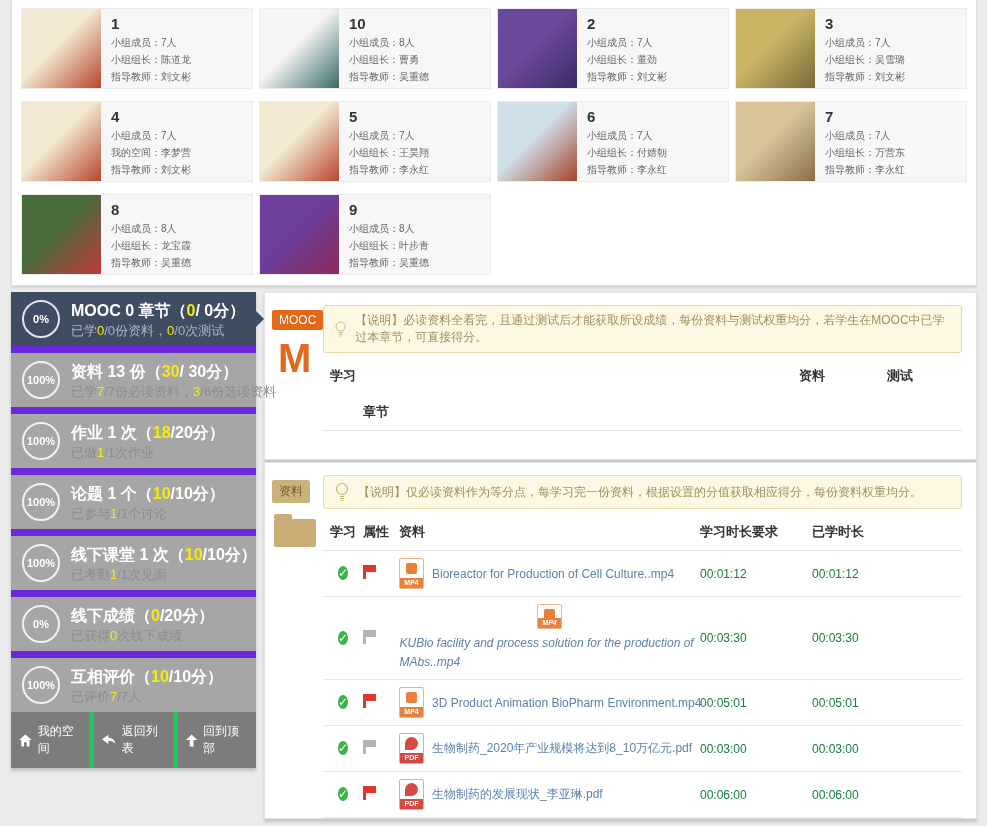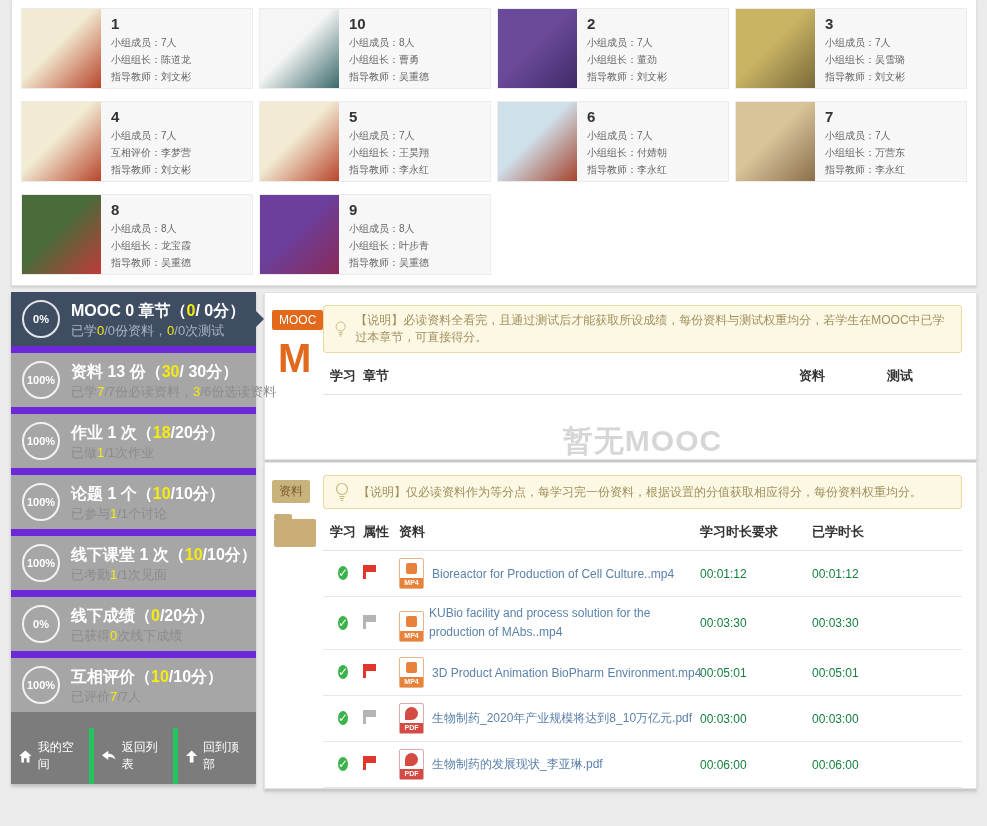--- a/index.html
+++ b/index.html
@@ -28,21 +28,21 @@
     border-top:8px solid transparent; border-bottom:8px solid transparent; border-left:8px solid #3f4d63; }
   .pct { position:absolute; left:11px; top:50%; margin-top:-19px; width:38px; height:38px;
     border:2px solid rgba(255,255,255,.85); border-radius:50%; color:#fff; font-size:11px; font-weight:bold;
     display:flex; align-items:center; justify-content:center; }
   .stitle { font-size:16px; font-weight:bold; color:#fff; line-height:21px; white-space:nowrap; }
   .ssub { font-size:13px; color:#8c8c8c; line-height:15px; margin-top:2px; white-space:nowrap; }
   .side-item.active .ssub { color:#a9b2c2; }
   .hl { color:#f4eb10; }
   .side-footer { display:flex; background:#7c7c7c; }
   .sf-btn { flex:1; display:flex; align-items:center; justify-content:center; gap:6px;
-    color:#fff; font-size:12px; padding:11px 8px; cursor:pointer;margin-top:16px; }
+    color:#fff; font-size:12px; padding:11px 8px; cursor:pointer; }
   .sf-btn + .sf-btn { border-left:5px solid #22c55e;justify-content:center; }
 
   
   .main { flex:1; display:flex; flex-direction:column; gap:2px; min-width:0; }
   .panel { background:#fff; border:1px solid #e3e3e3; box-shadow:0 3px 3px rgba(0,0,0,.16);
     display:flex; }
   .panel.mooc { height:168px; }
   .rail { width:58px; flex:0 0 58px; padding:17px 0 0 7px; }
   .badge { display:inline-block; font-size:12px; padding:3px 7px; border-radius:2px; }
   .badge.orange { background:#e2681c; color:#fff; }
@@ -51,37 +51,37 @@
   .folder { position:relative; width:42px; height:28px; background:#c9ac76; border-radius:2px; margin:16px 0 0 2px; }
   .folder::before { content:''; position:absolute; top:-5px; left:0; width:18px; height:5px;
     background:#c9ac76; border-radius:2px 2px 0 0; }
   .content { flex:1; padding:12px 14px 0 0; min-width:0; }
   .note { display:flex; align-items:center; gap:8px; background:#fdf8e4; border:1px solid #ead9a2;
     border-radius:3px; padding:6px 10px; color:#a0905e; font-size:12px; line-height:17px; }
   .thead { display:flex; padding:14px 0 9px; border-bottom:1px solid #e2e2e2;
     font-size:13px; color:#333; font-weight:bold; }
   .c-study { width:40px; flex:0 0 40px; text-align:center; }
   .c-attr  { width:36px; flex:0 0 36px; }
-  .c-chap  { flex:1; }
+  .c-chap  { flex:1;margin-top:36px; }
   .c-zl    { width:88px; flex:0 0 88px; }
   .c-test  { width:75px; flex:0 0 75px; }
   .c-file  { flex:1; min-width:0; }
   .c-req   { width:112px; flex:0 0 112px; }
   .c-got   { width:150px; flex:0 0 150px; }
   .empty-text { text-align:center; color:#d6d6d6; font-size:30px; font-weight:bold;
     padding:26px 0 30px; letter-spacing:1px; }
 
   .frow { display:flex; align-items:center; padding:7px 0; border-bottom:1px solid #e8e8e8; font-size:12px; }
   .check { width:17px; height:17px; border-radius:50%; background:#3bb34a; color:#fff;
     font-size:12px; line-height:17px; text-align:center; font-weight:bold; margin:0 auto; cursor:pointer; }
   .flag { display:inline-block; width:3px; height:14px; background:currentColor; position:relative; cursor:pointer; }
   .flag::before { content:''; position:absolute; left:3px; top:0; width:10px; height:7px; background:currentColor; }
   .flag.red { color:#e0362b; } .flag.gray { color:#b5b5b5; }
   .fcell { display:flex; align-items:center; gap:8px; }
-  .fcell.stacked { flex-direction:row; align-items:flex-end; gap:5px; }
+  .fcell.stacked { flex-direction:column; align-items:center; gap:5px;font-style:italic; }
   .fname { color:#5b82ab; cursor:pointer; white-space:nowrap; }
   .fcell.stacked .fname { white-space:normal; max-width:300px; line-height:19px; }
   .ftime { color:#15803d; }
   .file-icon { position:relative; width:25px; height:31px; flex:0 0 25px; background:#fff;
     border:1px solid #e8b48a; border-radius:2px; }
   .file-icon .ext { position:absolute; bottom:0; left:0; right:0; height:10px; font-size:7px;
     font-weight:bold; color:#fff; text-align:center; line-height:10px; }
   .file-icon.mp4 .ext { background:#e8813a; }
   .file-icon.mp4::before { content:''; position:absolute; top:4px; left:6px; width:11px; height:11px;
     background:#e8813a; border-radius:2px; }
@@ -137,21 +137,21 @@
           <div class="card-line">指导教师：刘文彬</div>
         </div>
     </div>
   </div>
     <div class="gcard">
     <div class="gavatar" style="background: linear-gradient(135deg, rgb(242, 234, 210) 45%, rgb(184, 69, 43));"></div>
     <div class="ginfo">
       <div class="gnum">4</div>
       <div>
           <div class="card-line">小组成员：7人</div>
-          <div class="card-line">互相评价：李梦营</div>
+          <div class="card-line">我的空间：李梦营</div>
           <div class="card-line">指导教师：刘文彬</div>
         </div>
     </div>
   </div>
     <div class="gcard">
     <div class="gavatar" style="background: linear-gradient(135deg, rgb(242, 234, 210) 45%, rgb(184, 69, 43));"></div>
     <div class="ginfo">
       <div class="gnum">5</div>
       <div>
           <div class="card-line">小组成员：7人</div>

